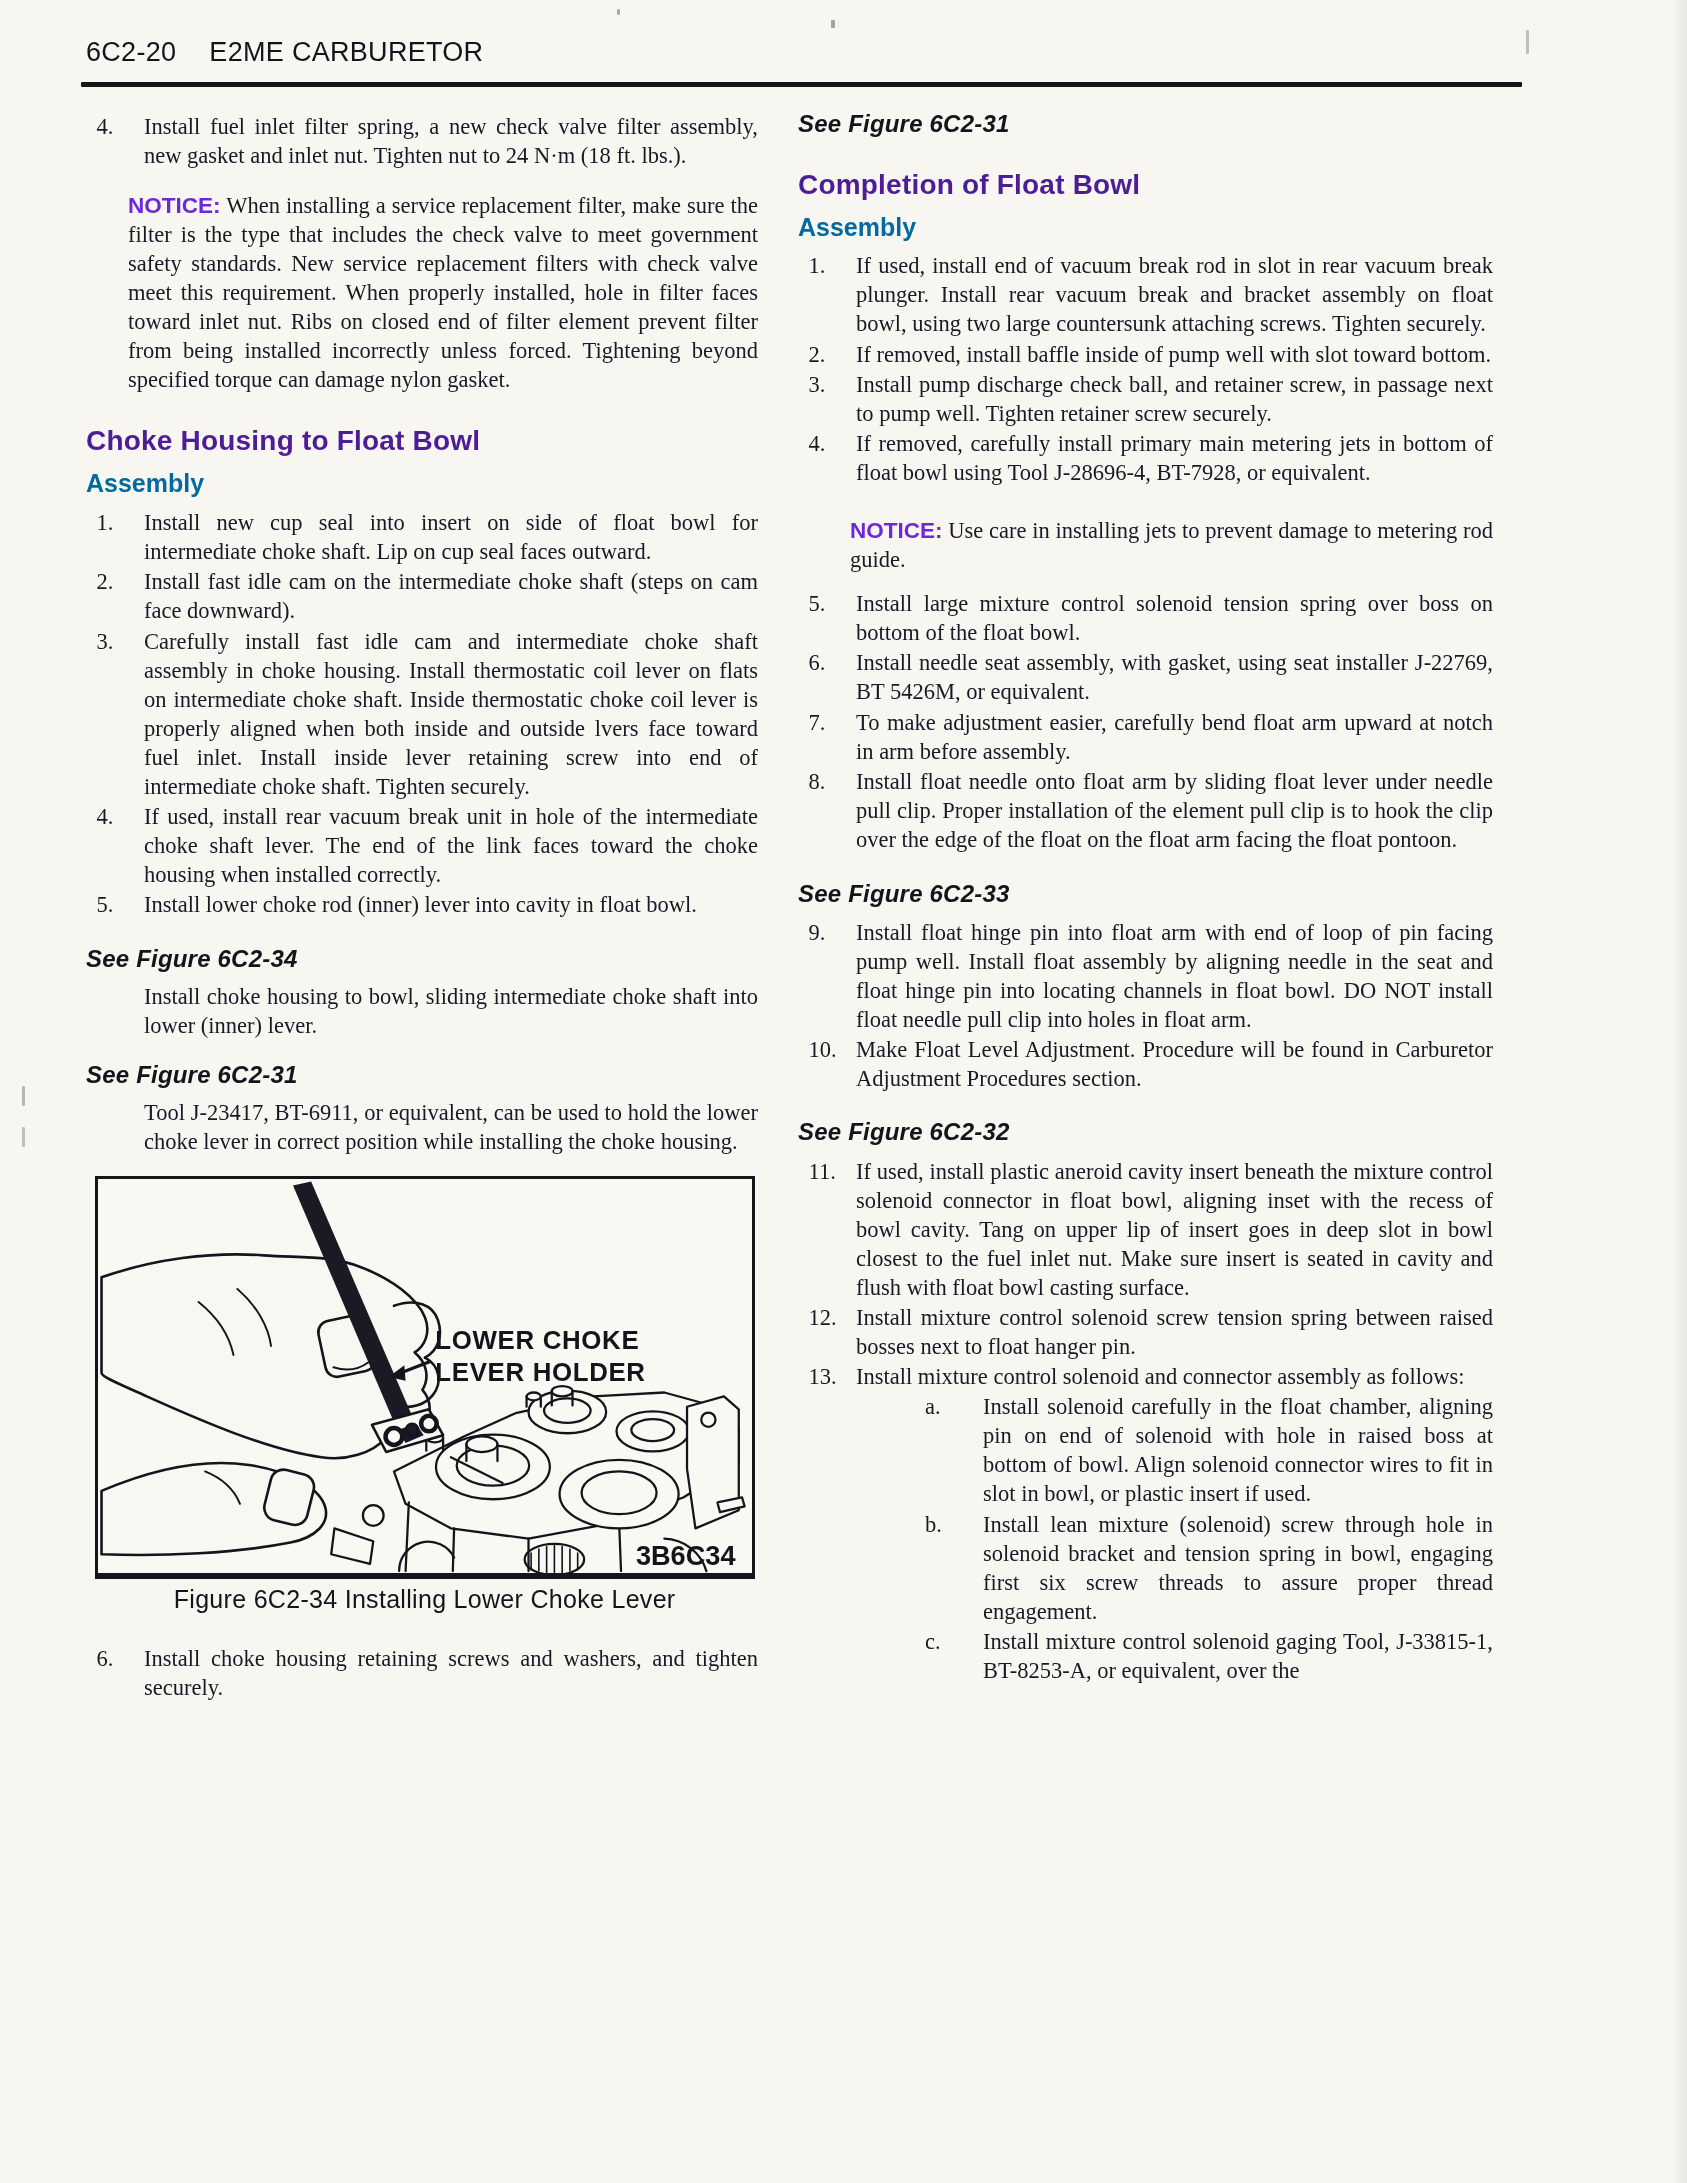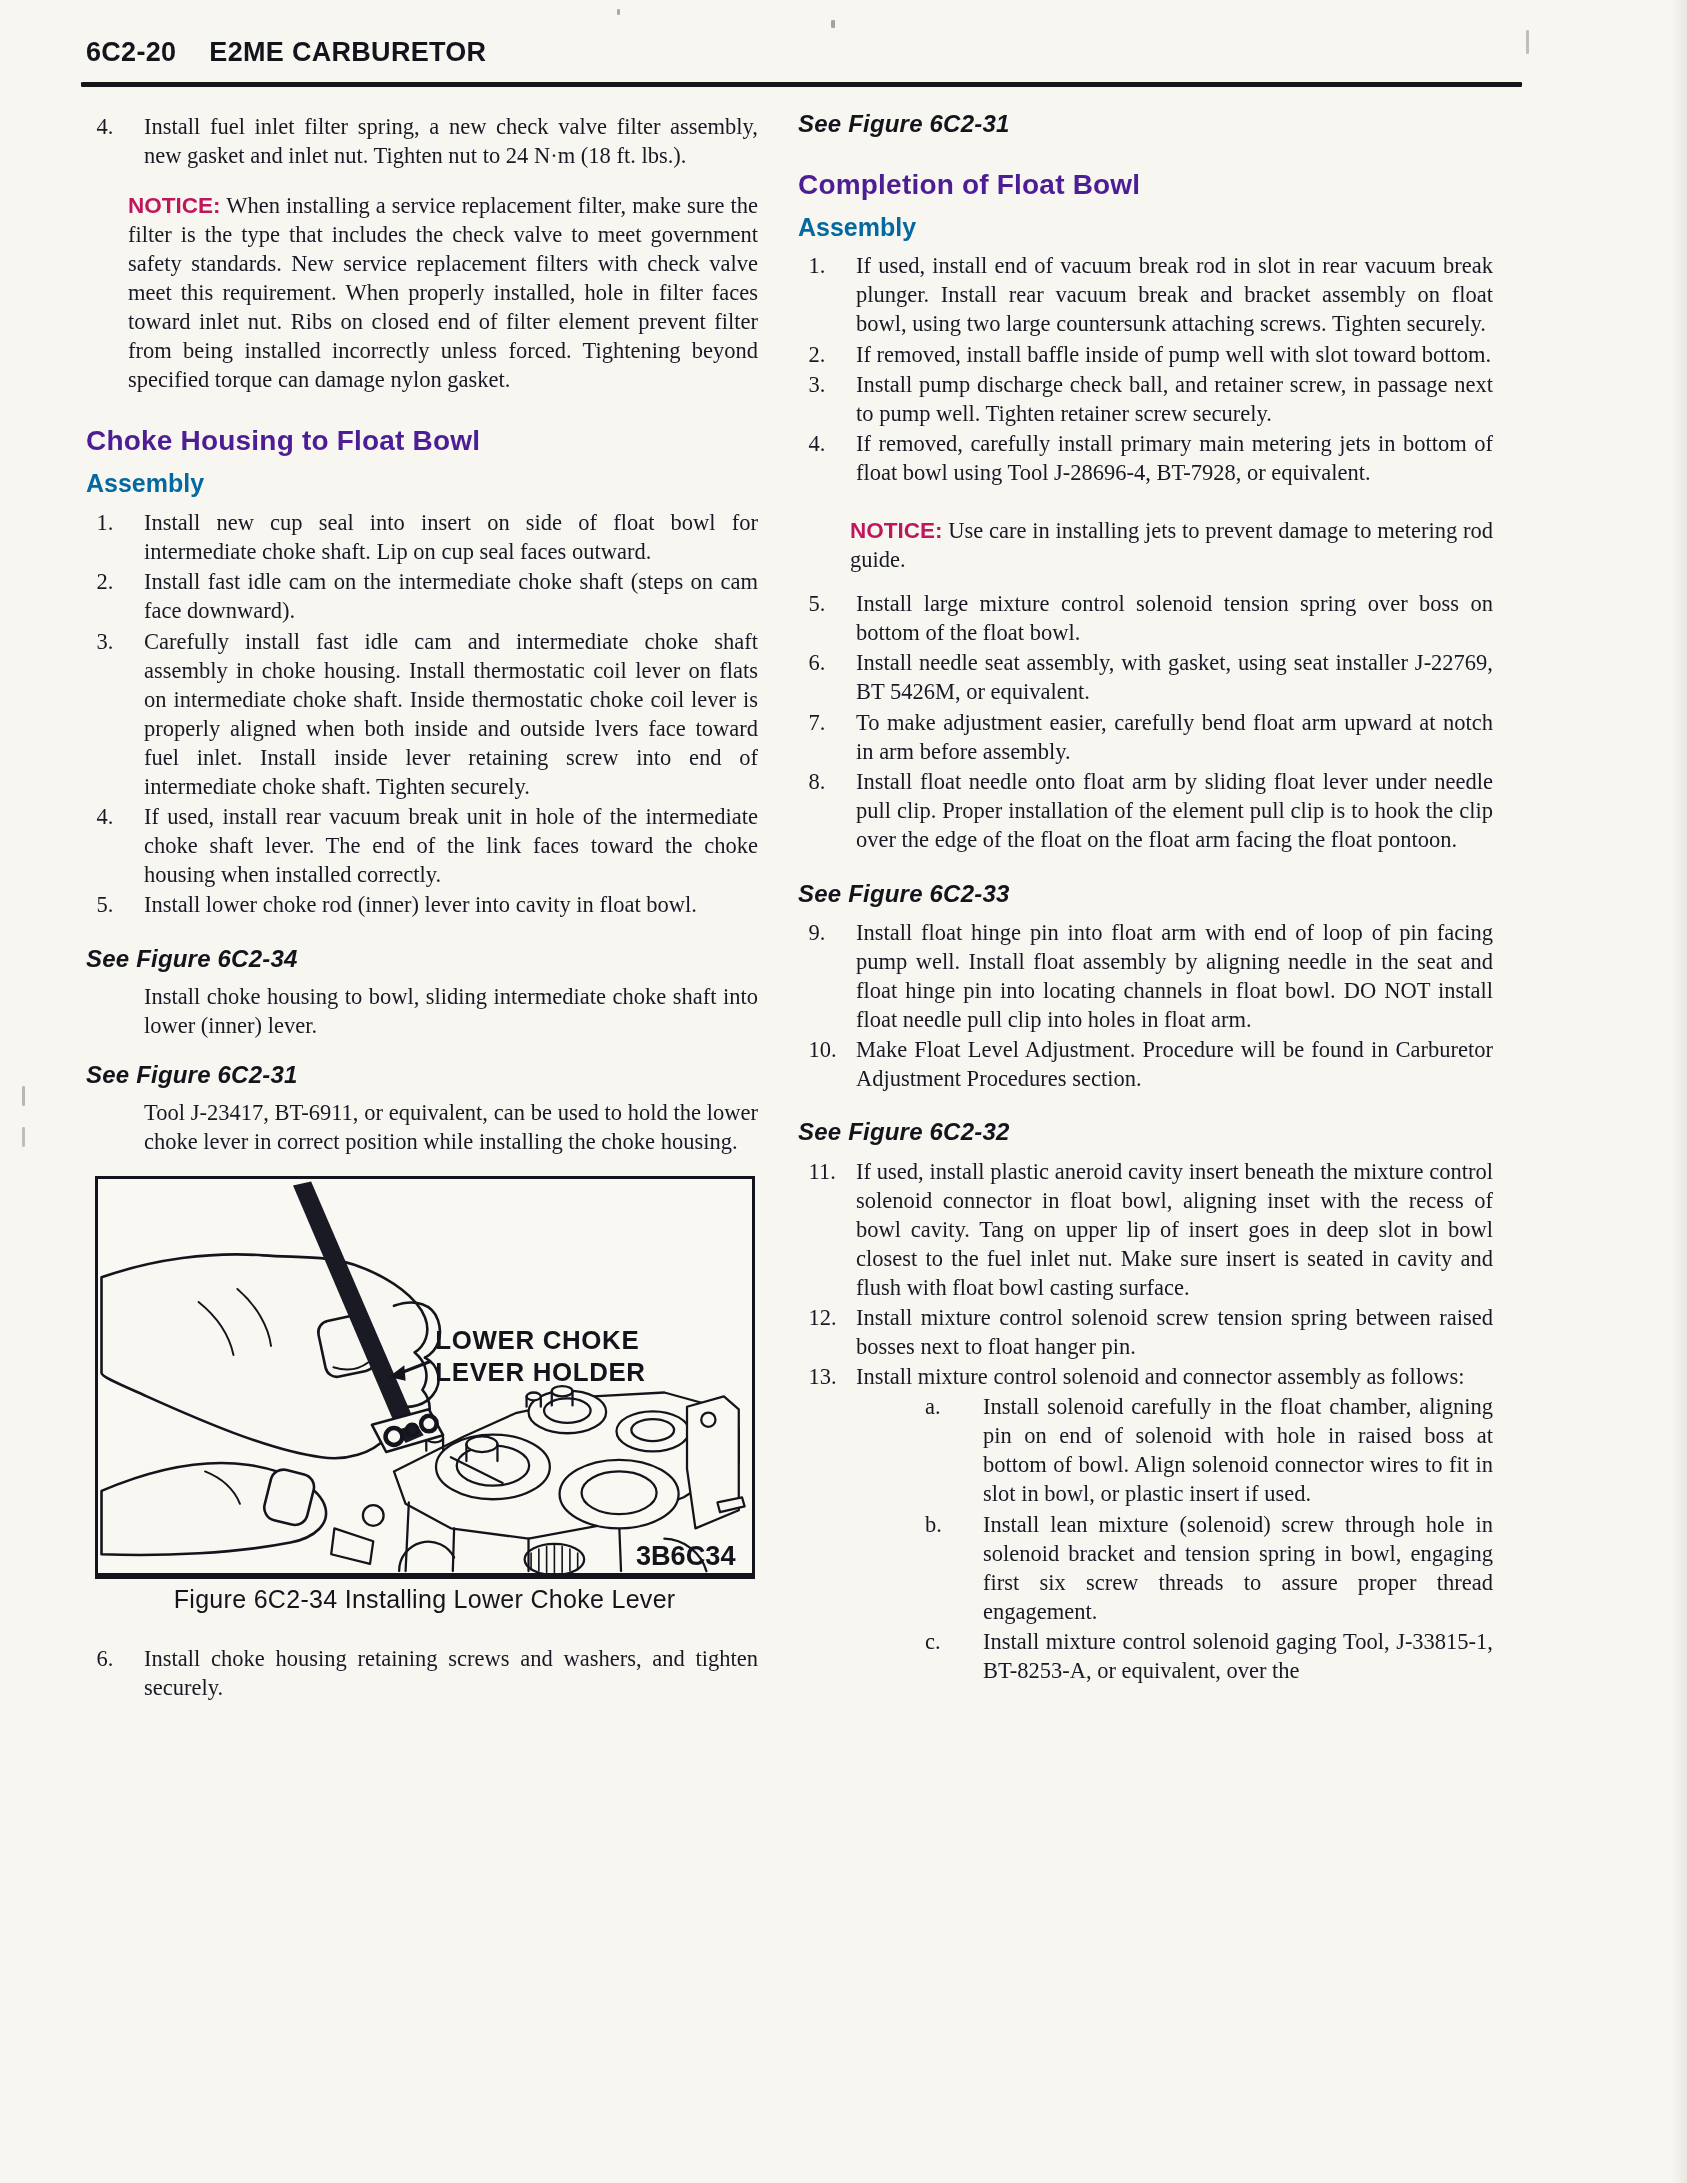--- a/index.html
+++ b/index.html
@@ -9,21 +9,21 @@
     font-family:"Liberation Serif","DejaVu Serif",serif;
     color:#191926;
     position:relative;
   }
   .page{position:absolute;inset:0;}
 
   
   .pg-header{
     position:absolute;left:86px;top:37px;
     font-family:"Liberation Sans","DejaVu Sans",sans-serif;
-    font-weight:bold;font-size:27px;letter-spacing:0.3px;color:#14141c;
+    font-weight:normal;font-size:27px;letter-spacing:0.3px;color:#14141c;
     display:flex;gap:33px;white-space:nowrap;
   }
   .header-rule{
     position:absolute;left:81px;top:82px;width:1441px;height:5.3px;
     background:#15151c;border-radius:1.3px;
   }
 
   
   .columns{
     position:absolute;left:86px;top:111px;width:1432px;
@@ -36,21 +36,21 @@
   
   .li{display:flex;margin-top:1.3px;}
   .li .num{flex:0 0 58px;box-sizing:border-box;padding-left:10.6px;}
   .li .body{flex:1;text-align:justify;}
   .li.sub{margin-left:123px;}
   .li.sub .num{flex:0 0 62px;padding-left:4px;}
 
   .notice{margin:21px 0 0 42px;text-align:justify;}
   .notice .nlabel{
     font-family:"Liberation Sans","DejaVu Sans",sans-serif;
-    font-weight:bold;font-size:22.5px;color:#be185d;
+    font-weight:bold;font-size:22.5px;color:#6d28d9;
   }
 
   .h-section{
     font-family:"Liberation Sans","DejaVu Sans",sans-serif;
     font-weight:bold;font-size:28px;line-height:30px;color:#4c1d95;
     margin:32px 0 0 0;letter-spacing:0.2px;
   }
   .h-sub{
     font-family:"Liberation Sans","DejaVu Sans",sans-serif;
     font-weight:bold;font-size:25px;line-height:28px;color:#0369a1;

